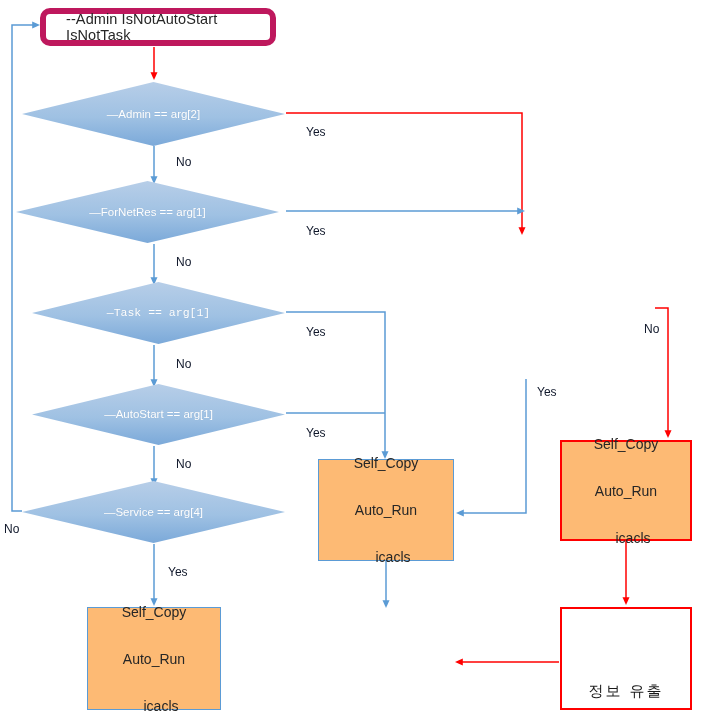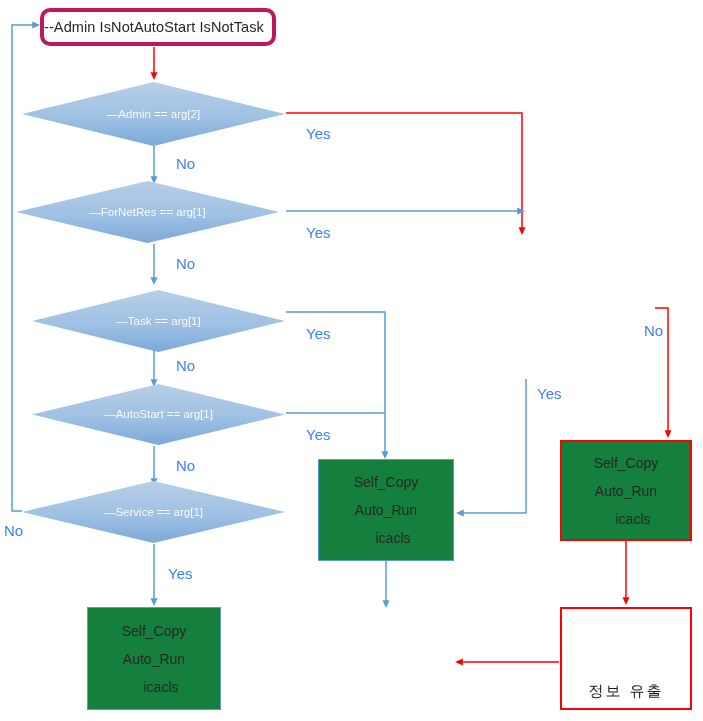--- a/index.html
+++ b/index.html
@@ -18,39 +18,40 @@
     position:absolute;
     left:0; top:0;
     width:703px; height:721px;
     pointer-events:none;
   }
 
   
   .node{position:absolute;box-sizing:border-box;}
 
   .term{
-    border:4px solid #be185d;
+    border:6px solid #be185d;
     border-radius:10px;
     background:#ffffff;
     display:flex;
     align-items:center;
-    padding-left:0;
+    padding-left:20px;
     font-size:14.5px;
     color:#262626;
     letter-spacing:.1px;
   }
 
   .proc{
-    background:#15803d;
+    background:#fdba74;
     display:flex;
     flex-direction:column;
     align-items:center;
     justify-content:center;
     font-size:14px;
     color:#262626;
+    gap:19px;
   }
   .proc.blue{border:1.5px solid #5b9bd5;}
   .proc.red{border:2.2px solid #ff0000;}
   .proc .ln{line-height:1;margin:7px 0;}
   .proc .ln.indent{padding-left:14px;}
 
   .kbox{
     background:#ffffff;
     display:flex;
     flex-direction:column;
@@ -78,22 +79,22 @@
     font-size:11.5px;
     line-height:1.45;
     text-align:center;
     pointer-events:none;
     text-shadow:0 0 1px rgba(0,0,0,.10);
   }
 
   
   .elabel{
     position:absolute;
-    font-size:15px;
-    color:#3b82f6;
+    font-size:12px;
+    color:#0f172a;
     white-space:nowrap;
   }
 </style>
 </head>
 <body>
 
 <div id="canvas">
 
   <svg id="wires" viewBox="0 0 703 721">
     <defs>
@@ -157,39 +158,39 @@
     <div class="dtext">—Admin == arg[2]</div>
   </div>
 
   <div class="dia" style="left:16px;top:181px;width:263px;height:62px;">
     <svg width="263" height="62" viewBox="0 0 263 62">
       <polygon points="131.5,0 263,31 131.5,62 0,31" fill="url(#dgrad)"></polygon>
     </svg>
     <div class="dtext">—ForNetRes == arg[1]</div>
   </div>
 
-  <div class="dia" style="left:32px;top:290px;width:253px;height:62px;">
+  <div class="dia" style="left:32px;top:282px;width:253px;height:62px;font-family:Liberation Mono, monospace;">
     <svg width="253" height="62" viewBox="0 0 253 62">
       <polygon points="126.5,0 253,31 126.5,62 0,31" fill="url(#dgrad)"></polygon>
     </svg>
     <div class="dtext">—Task == arg[1]</div>
   </div>
 
   <div class="dia" style="left:32px;top:384px;width:253px;height:61px;">
     <svg width="253" height="61" viewBox="0 0 253 61">
       <polygon points="126.5,0 253,30.5 126.5,61 0,30.5" fill="url(#dgrad)"></polygon>
     </svg>
     <div class="dtext">—AutoStart == arg[1]</div>
   </div>
 
   <div class="dia" style="left:22px;top:481px;width:263px;height:62px;">
     <svg width="263" height="62" viewBox="0 0 263 62">
       <polygon points="131.5,0 263,31 131.5,62 0,31" fill="url(#dgrad)"></polygon>
     </svg>
-    <div class="dtext">—Service == arg[1]</div>
+    <div class="dtext">—Service == arg[4]</div>
   </div>
 
 
   <div class="node proc blue" style="left:87px;top:607px;width:134px;height:103px;">
     <span class="ln">Self_Copy</span>
     <span class="ln">Auto_Run</span>
     <span class="ln indent">icacls</span>
   </div>
 
   <div class="node proc blue" style="left:318px;top:459px;width:136px;height:102px;">

